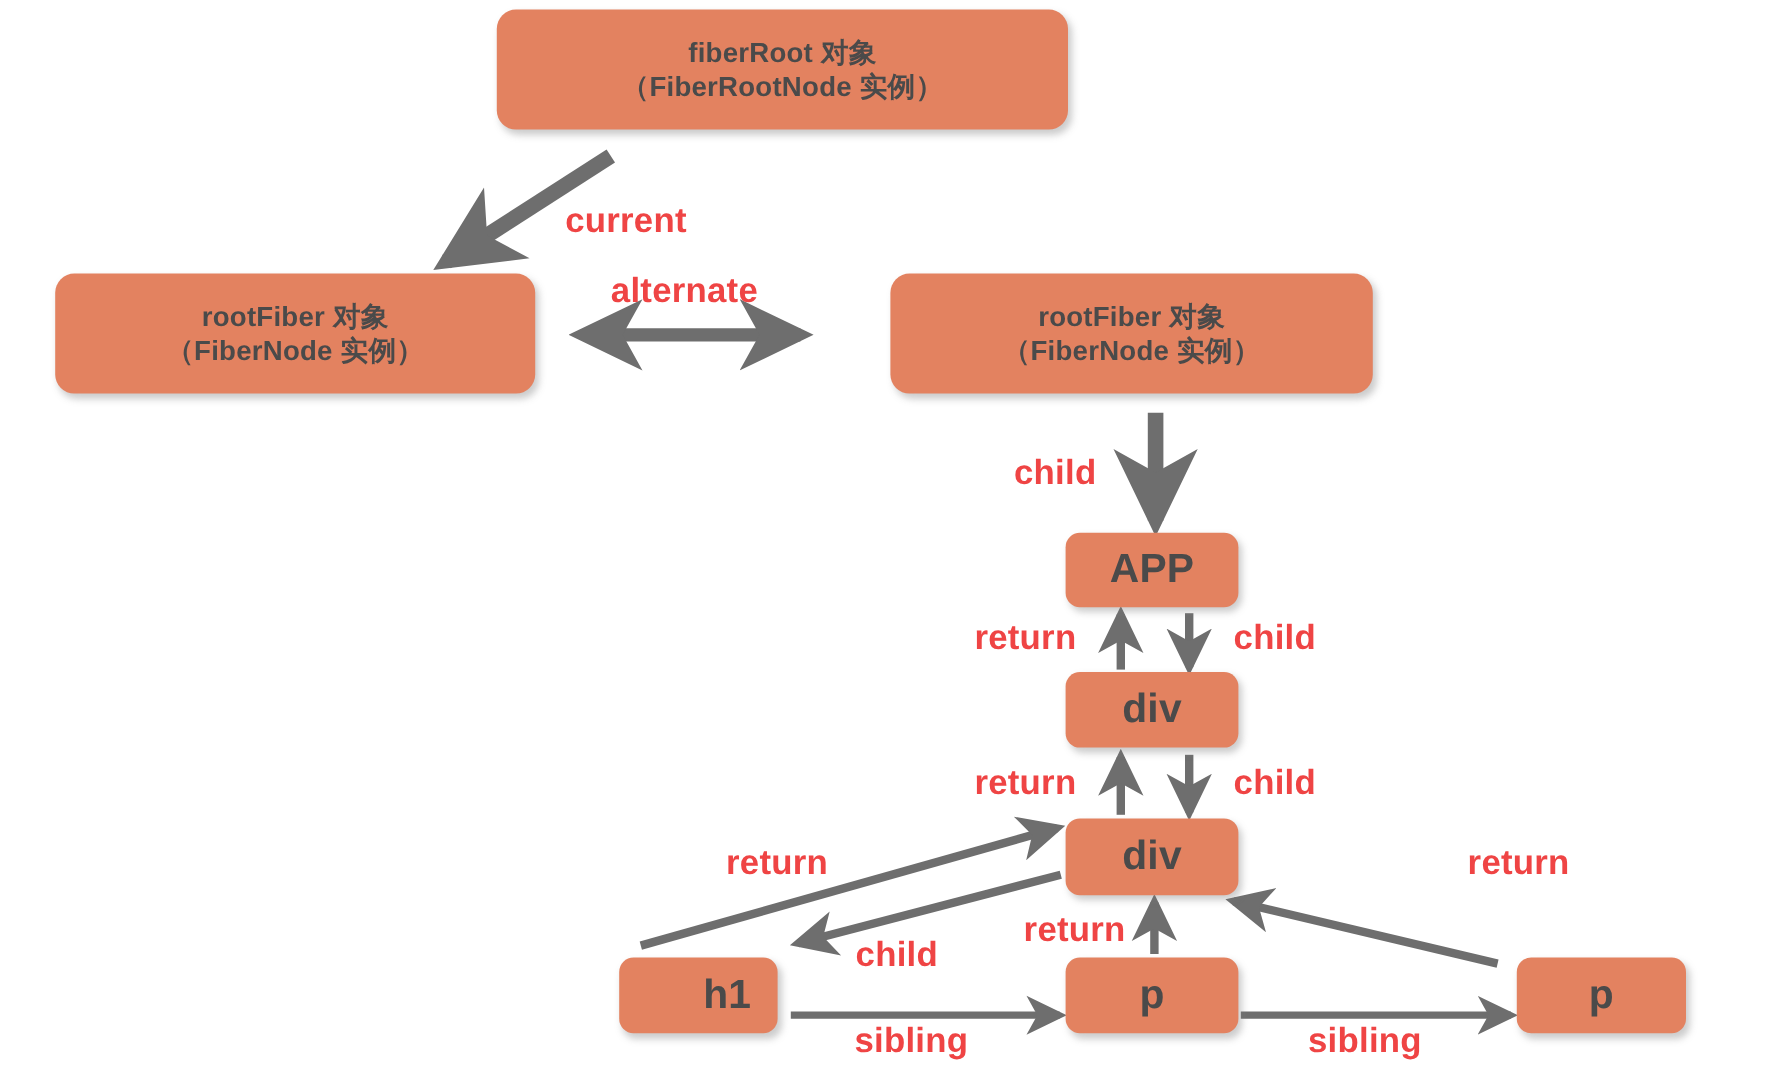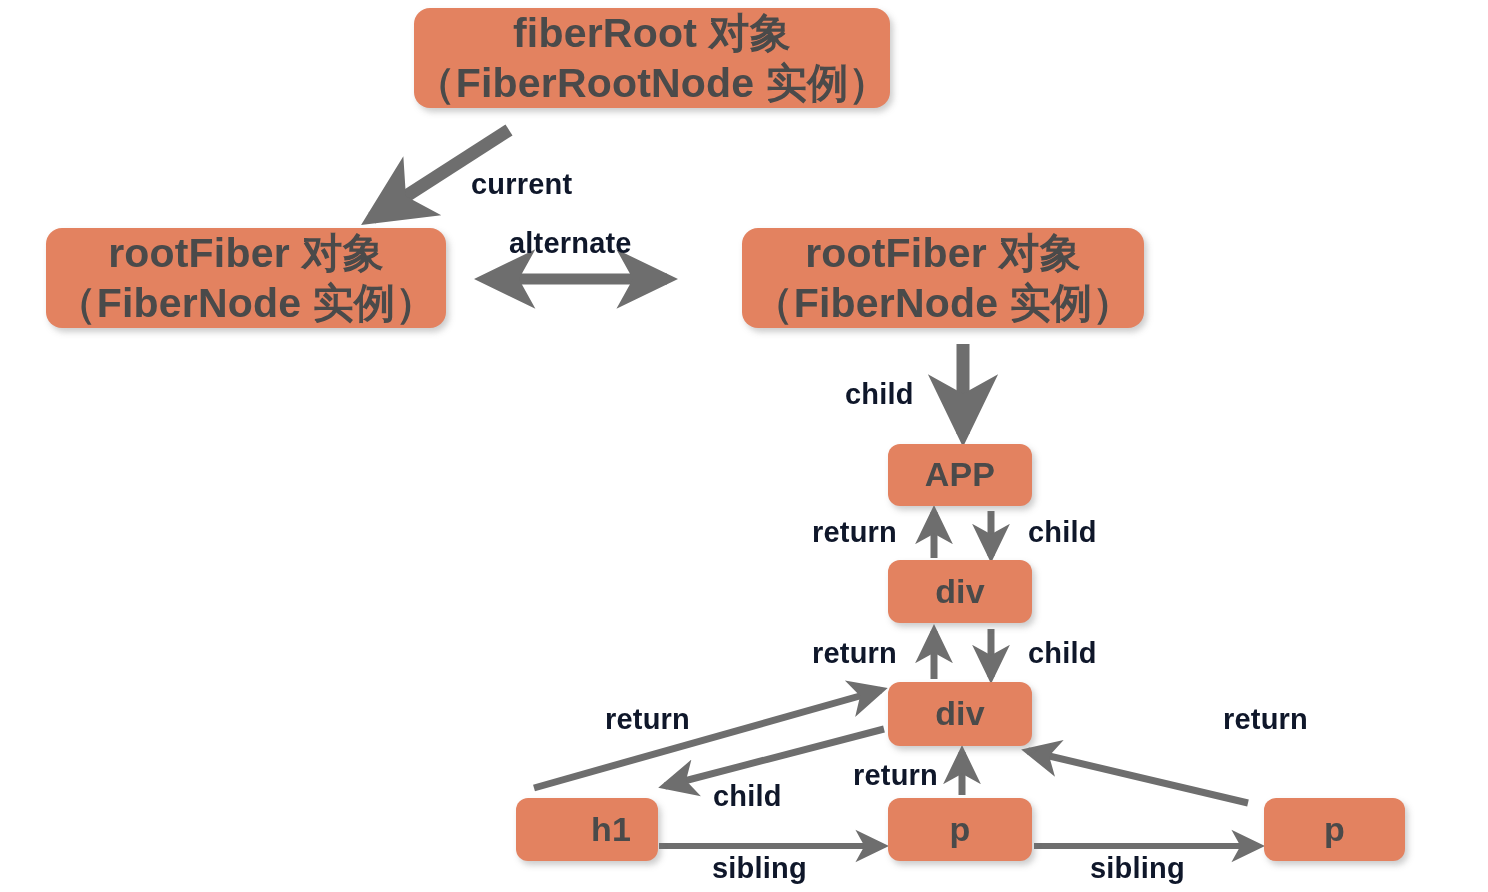--- a/index.html
+++ b/index.html
@@ -35,29 +35,29 @@
     align-items: center;
     justify-content: center;
     text-align: center;
     font-weight: bold;
     line-height: 1.22;
     box-shadow: 3px 4px 6px rgba(120,120,120,0.38);
     white-space: pre-line;
     letter-spacing: 0.2px;
   }
   .node.big {
-    font-size: 41px;
+    font-size: 23px;
     border-radius: 16px;
   }
   .node.small {
     font-size: 34px;
   }
   .edge-label {
     position: absolute;
-    color: #0f172a;
+    color: #ef4444;
     font-weight: bold;
     font-size: 29px;
     white-space: nowrap;
     letter-spacing: 0.2px;
   }
 </style>
 </head>
 <body>
 
 <div id="stage">
@@ -139,21 +139,21 @@
 
   <div class="node big" style="left:742px; top:228px; width:402px; height:100px;">rootFiber 对象
 （FiberNode 实例）</div>
 
   <div class="node small" style="left:888px; top:444px; width:144px; height:62px;">APP</div>
 
   <div class="node small" style="left:888px; top:560px; width:144px; height:63px;">div</div>
 
   <div class="node small" style="left:888px; top:682px; width:144px; height:64px;">div</div>
 
-  <div class="node small" style="left:516px; top:798px; width:142px; height:63px;padding-left:48px;">h1</div>
+  <div class="node small" style="left:516px; top:798px; width:132px; height:63px;padding-left:48px;">h1</div>
 
   <div class="node small" style="left:888px; top:798px; width:144px; height:63px;">p</div>
 
   <div class="node small" style="left:1264px; top:798px; width:141px; height:63px;">p</div>
 
   <div class="edge-label" style="left:471px; top:168px;">current</div>
 
   <div class="edge-label" style="left:509px; top:227px;text-align:center;">alternate</div>
 
   <div class="edge-label" style="left:845px; top:378px;">child</div>

